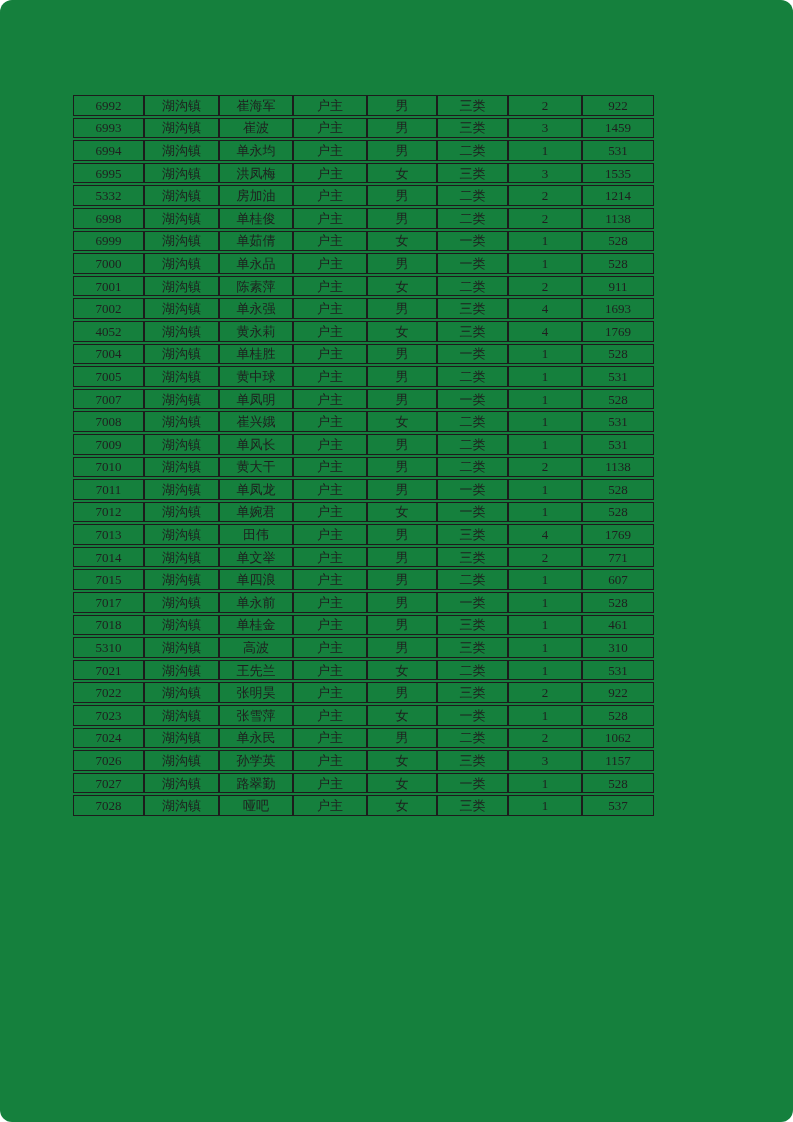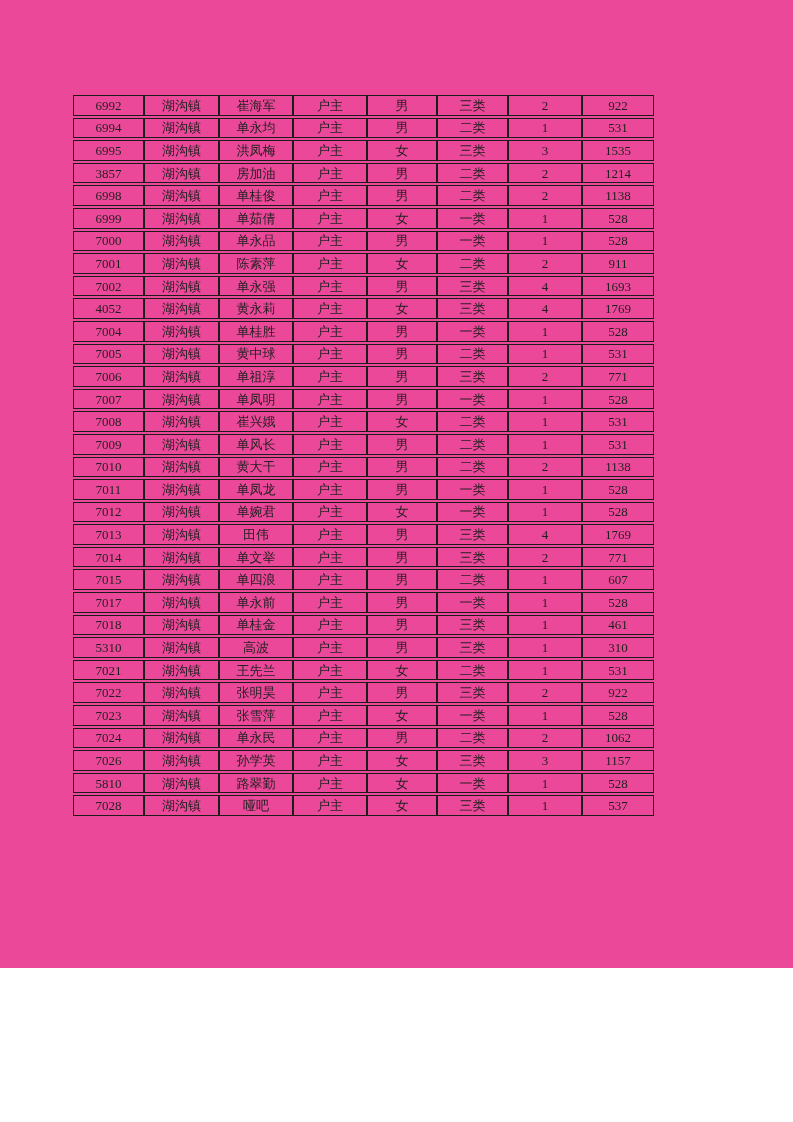--- a/index.html
+++ b/index.html
@@ -3,24 +3,25 @@
 <meta charset="utf-8">
 <style>
   html, body {
     margin: 0;
     padding: 0;
     background: #ffffff;
   }
   .page {
     position: relative;
     width: 793px;
-    height: 968px;
-    background: #ec4899;
+    height: 1122px;
+    background: #15803d;
     overflow: hidden;
     font-family: "Liberation Serif", "DejaVu Serif", serif;
+    border-radius: 12px;
   }
   .register-table {
     position: absolute;
     left: 73px;
     top: 93px;
     border-collapse: separate;
     border-spacing: 0 2px;
     table-layout: fixed;
     width: 581px;
   }
@@ -67,20 +68,30 @@
           <td>6992</td>
           <td>湖沟镇</td>
           <td>崔海军</td>
           <td>户主</td>
           <td>男</td>
           <td>三类</td>
           <td>2</td>
           <td>922</td>
         </tr>
 
+        <tr>
+          <td>6993</td>
+          <td>湖沟镇</td>
+          <td>崔波</td>
+          <td>户主</td>
+          <td>男</td>
+          <td>三类</td>
+          <td>3</td>
+          <td>1459</td>
+        </tr>
 
         <tr>
           <td>6994</td>
           <td>湖沟镇</td>
           <td>单永均</td>
           <td>户主</td>
           <td>男</td>
           <td>二类</td>
           <td>1</td>
           <td>531</td>
@@ -92,21 +103,21 @@
           <td>洪凤梅</td>
           <td>户主</td>
           <td>女</td>
           <td>三类</td>
           <td>3</td>
           <td>1535</td>
         </tr>
 
 
         <tr>
-          <td>3857</td>
+          <td>5332</td>
           <td>湖沟镇</td>
           <td>房加油</td>
           <td>户主</td>
           <td>男</td>
           <td>二类</td>
           <td>2</td>
           <td>1214</td>
         </tr>
 
         <tr>
@@ -190,30 +201,20 @@
           <td>7005</td>
           <td>湖沟镇</td>
           <td>黄中球</td>
           <td>户主</td>
           <td>男</td>
           <td>二类</td>
           <td>1</td>
           <td>531</td>
         </tr>
 
-        <tr>
-          <td>7006</td>
-          <td>湖沟镇</td>
-          <td>单祖淳</td>
-          <td>户主</td>
-          <td>男</td>
-          <td>三类</td>
-          <td>2</td>
-          <td>771</td>
-        </tr>
 
         <tr>
           <td>7007</td>
           <td>湖沟镇</td>
           <td>单凤明</td>
           <td>户主</td>
           <td>男</td>
           <td>一类</td>
           <td>1</td>
           <td>528</td>
@@ -392,21 +393,21 @@
           <td>湖沟镇</td>
           <td>孙学英</td>
           <td>户主</td>
           <td>女</td>
           <td>三类</td>
           <td>3</td>
           <td>1157</td>
         </tr>
 
         <tr>
-          <td>5810</td>
+          <td>7027</td>
           <td>湖沟镇</td>
           <td>路翠勤</td>
           <td>户主</td>
           <td>女</td>
           <td>一类</td>
           <td>1</td>
           <td>528</td>
         </tr>
 
         <tr>

